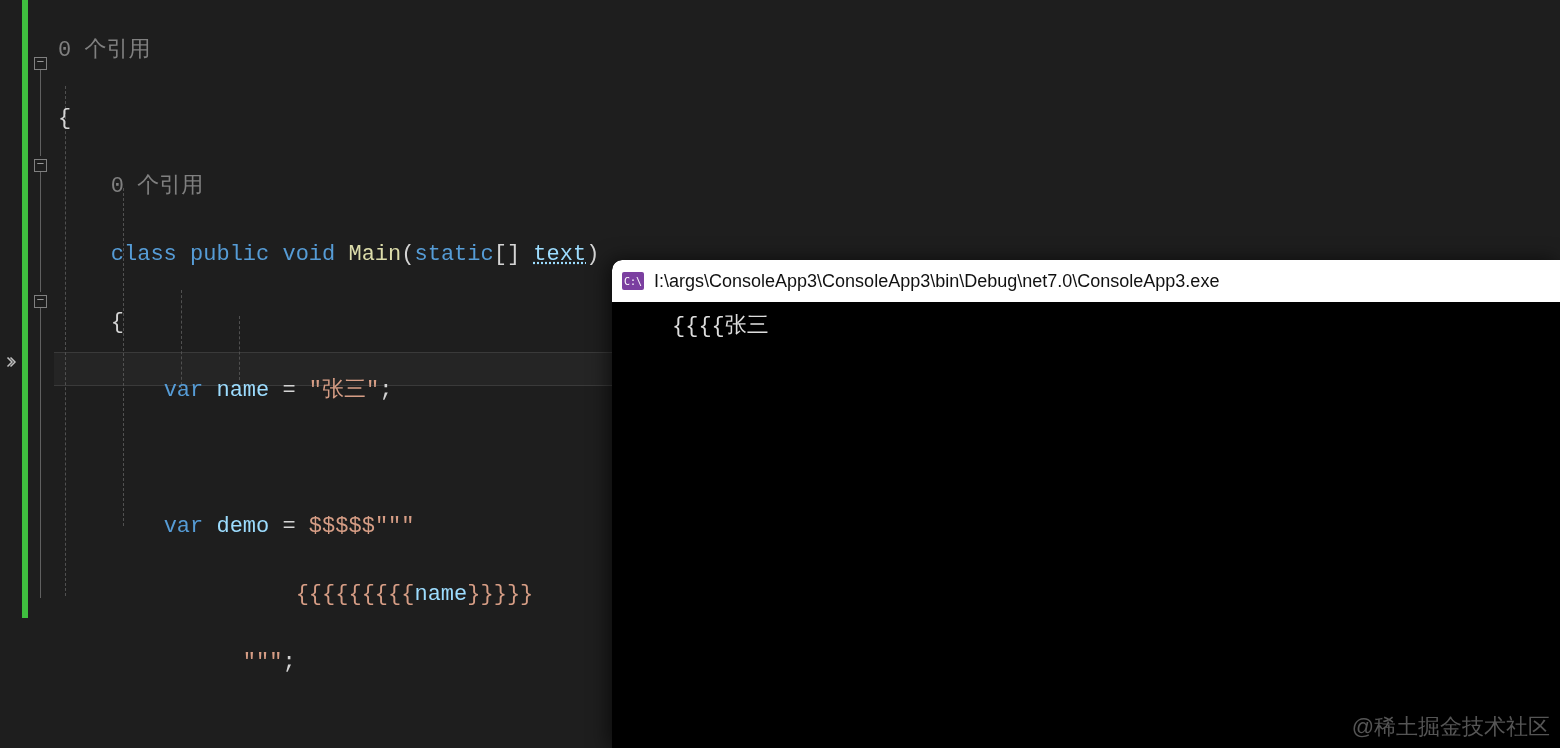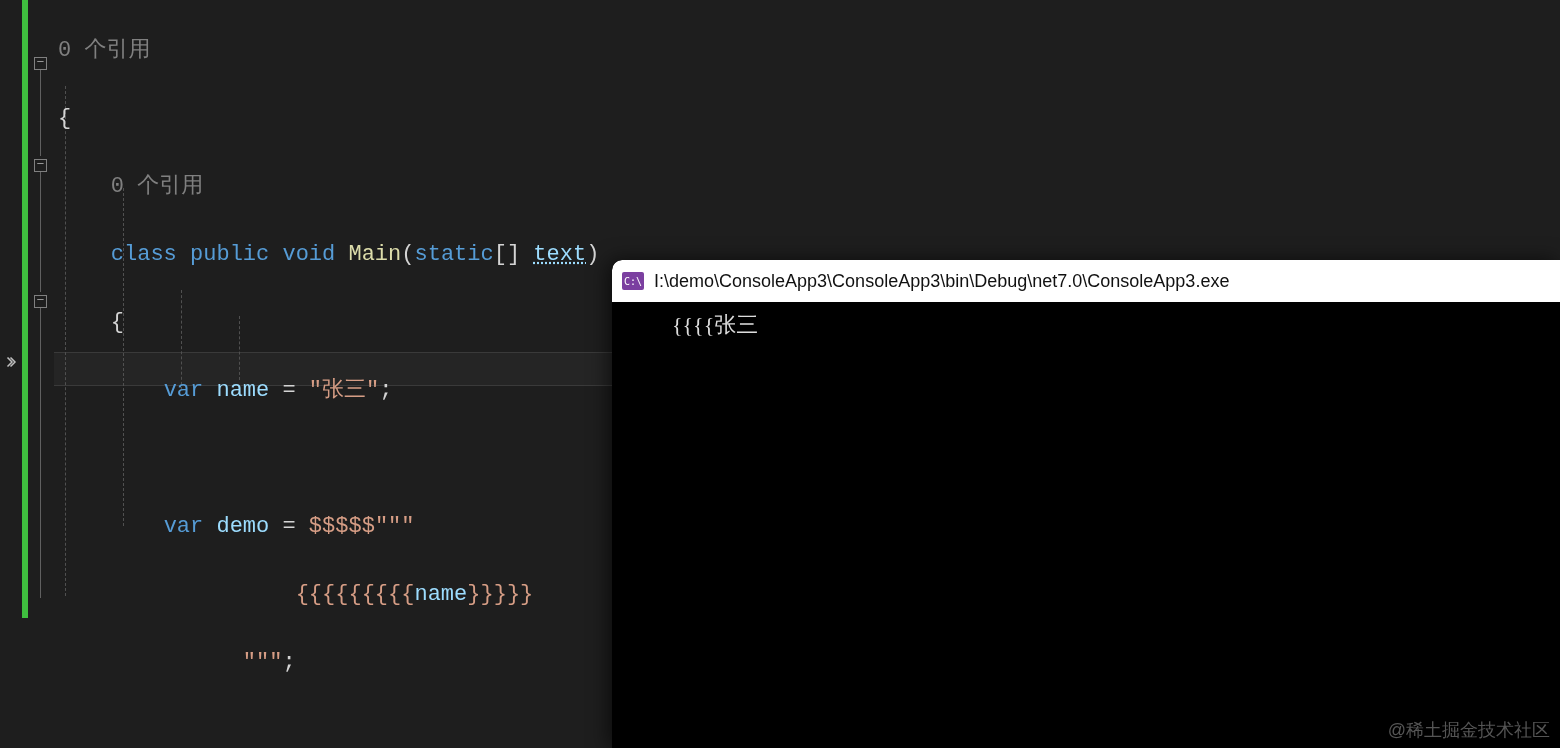--- a/index.html
+++ b/index.html
@@ -124,33 +124,33 @@
     font-family: Consolas, monospace;
     font-size: 10px;
     border-radius: 2px;
   }
   .console-body {
     position: absolute;
     left: 0; top: 42px;
     right: 0; bottom: 0;
     background: #000;
     color: #ddd;
-    font-family: Liberation Serif, serif;
+    font-family: Liberation Mono, monospace;
     font-size: 22px;
     padding: 8px 0 0 60px;
     white-space: pre;
   }
 
   .watermark {
     position: absolute;
     right: 10px;
     bottom: 6px;
     color: #555;
     font-family: "Microsoft YaHei", sans-serif;
-    font-size: 18px;
+    font-size: 22px;
   }
 </style>
 </head>
 <body>
 
 <div class="editor-area">
 
   <div class="green-strip"></div>
 
   <div class="fold-gutter">
@@ -192,18 +192,18 @@
 
 
 
 
   </div>
 </div>
 
 <div class="console-window">
   <div class="console-titlebar">
     <span class="console-icon">C:\</span>
-    <span>I:\demo\ConsoleApp3\ConsoleApp3\bin\Debug\net7.0\ConsoleApp3.exe</span>
+    <span>I:\args\ConsoleApp3\ConsoleApp3\bin\Debug\net7.0\ConsoleApp3.exe</span>
   </div>
   <div class="console-body">{{{{张三</div>
 </div>
 
 <div class="watermark">@稀土掘金技术社区</div>
 
 </body></html>

